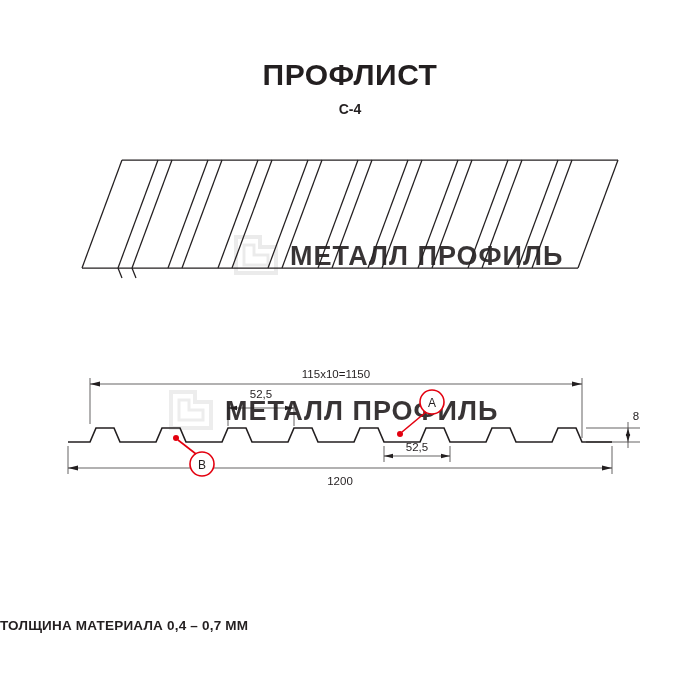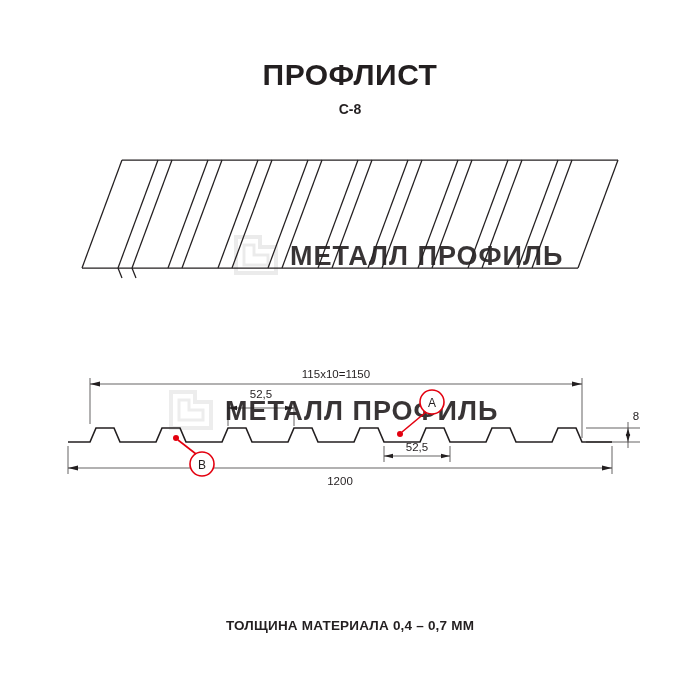--- a/index.html
+++ b/index.html
@@ -51,21 +51,20 @@
     top: 350px;
     left: 50px;
     width: 600px;
     height: 140px;
   }
   .footer {
     position: absolute;
     top: 618px;
     left: 0;
     width: 700px;
-    text-align: center;
     font-size: 13.5px;
     font-weight: bold;
     letter-spacing: 0.2px;
   }
   .wm {
     position: absolute;
     pointer-events: none;
     opacity: 1;
   }
   .wm svg { display: block; }
@@ -94,21 +93,21 @@
     <svg width="300" height="80" viewBox="0 0 300 80">
       <g opacity="0.9">
         <path d="M6 58 L6 22 L30 22 L30 32 L46 32 L46 58 Z" fill="none" stroke="#ececec" stroke-width="4"></path>
         <path d="M14 50 L14 30 L24 30 L24 40 L38 40 L38 50 Z" fill="none" stroke="#ececec" stroke-width="3"></path>
         <text x="60" y="50" font-size="27" font-weight="bold" fill="#ececec" letter-spacing="1">МЕТАЛЛ ПРОФИЛЬ</text>
       </g>
     </svg>
   </div>
 
   <div class="title">ПРОФЛИСТ</div>
-  <div class="subtitle">С-8</div>
+  <div class="subtitle">С-4</div>
 
   <div class="iso-wrap">
     <svg width="580" height="160" viewBox="0 0 580 160">
       <g fill="none" stroke="#231f20" stroke-width="1.25" stroke-linejoin="miter" stroke-linecap="butt">
 
         <path d="M62 20 L558 20"></path>
 
         <path d="M22 128 L518 128"></path>
 
         <path d="M62 20 L22 128"></path>

